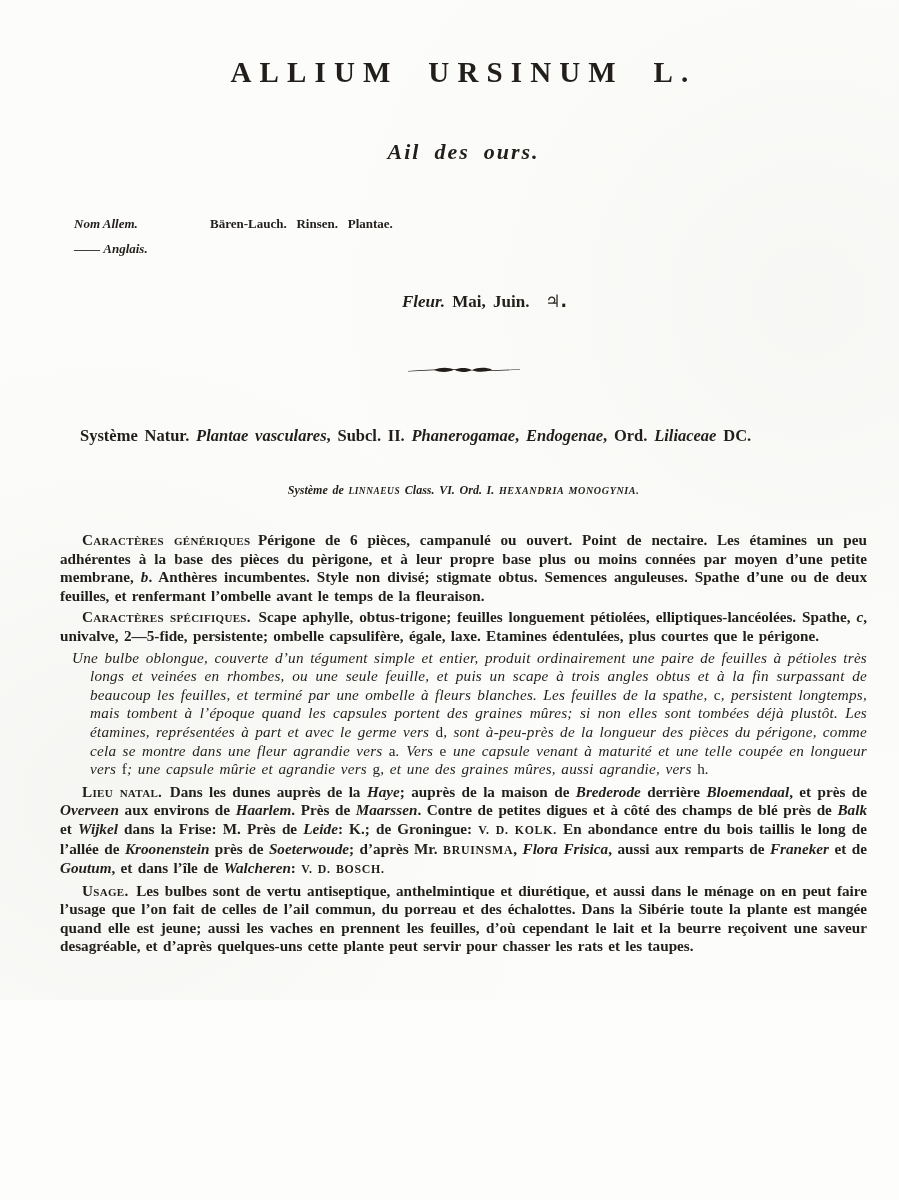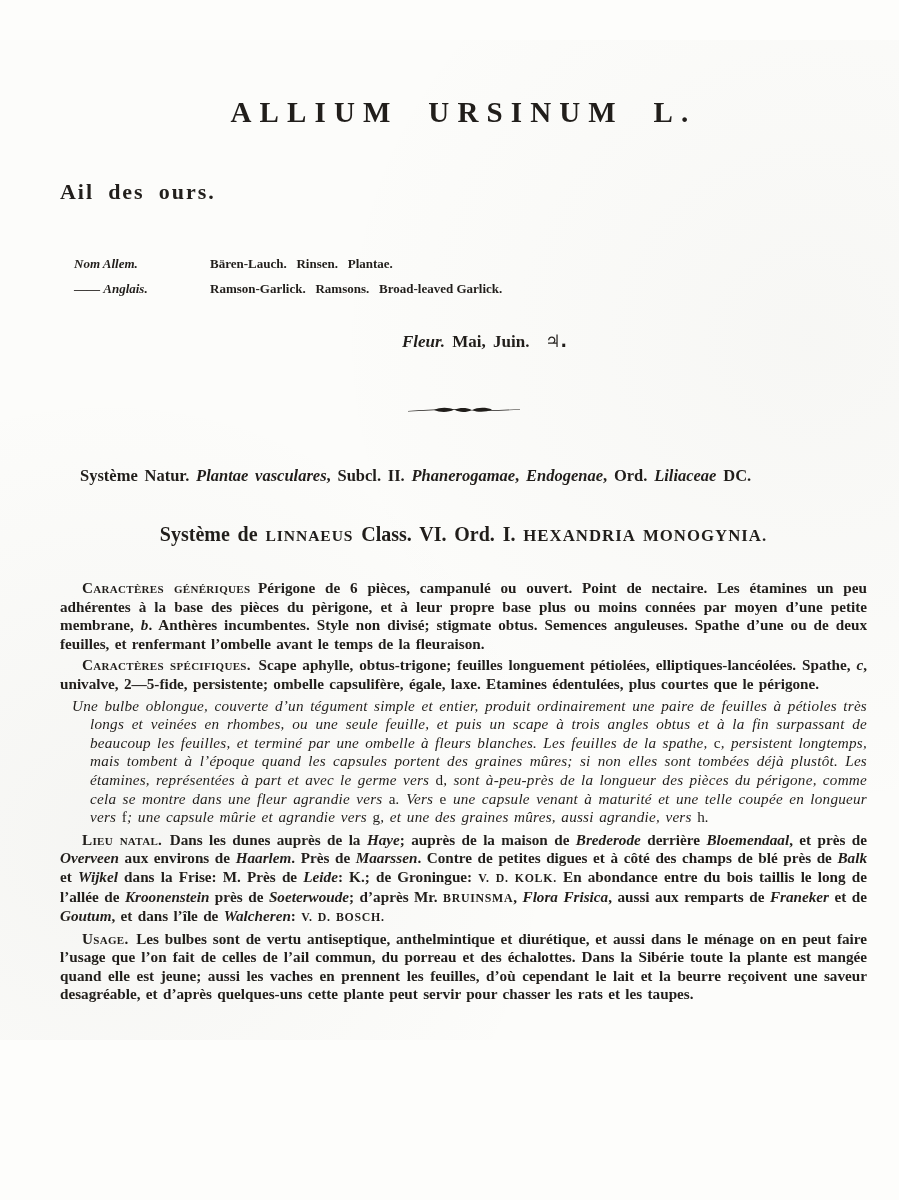--- a/index.html
+++ b/index.html
@@ -17,36 +17,36 @@
   }
   .page {
     box-sizing: border-box;
     width: 899px;
     height: 1000px;
     padding: 56px 32px 0 60px;
     background:
       radial-gradient(circle at 12% 80%, rgba(120,120,110,0.05), transparent 40%),
       radial-gradient(circle at 90% 30%, rgba(120,120,110,0.04), transparent 45%),
       #fcfcfa;
-    margin-top: 40px;
   }
   .main-title {
     margin: 0;
     text-align: center;
     font-size: 29px;
     font-weight: bold;
     letter-spacing: 0.28em;
     word-spacing: 0.5em;
     white-space: nowrap;
   }
   .species-subtitle {
     margin: 50px 0 0 0;
-    text-align: left;
+    text-align: center;
     font-size: 22px;
     font-weight: bold;
+    font-style: italic;
     letter-spacing: 0.09em;
     word-spacing: 0.3em;
   }
   .names {
     margin-top: 46px;
     font-size: 13px;
     font-weight: bold;
     line-height: 25px;
   }
   .name-row { display: flex; }
@@ -74,23 +74,24 @@
     padding-left: 20px;
     font-size: 16.5px;
     font-weight: bold;
     word-spacing: 0.16em;
     white-space: nowrap;
     font-family: Liberation Serif, serif;
   }
   .sys-linnaeus {
     margin: 37px 0 0 0;
     text-align: center;
-    font-size: 20px;
+    font-size: 12px;
     font-weight: bold;
     word-spacing: 0.14em;
+    font-style: italic;
   }
   .content { margin-top: 33px; }
   .para {
     margin: 0 0 3px 0;
     font-size: 15.2px;
     line-height: 18.6px;
     font-weight: bold;
     text-align: justify;
     text-indent: 22px;
     word-spacing: 1.5px;
@@ -119,21 +120,20 @@
 
   <h2 class="species-subtitle">Ail des ours.</h2>
 
   <div class="names">
     <div class="name-row">
       <span class="name-label"><span class="seg-i">Nom Allem.</span></span>
       <span class="name-value">Bären-Lauch.  Rinsen.  Plantae.</span>
     </div>
     <div class="name-row">
       <span class="name-label"><span class="seg-r">—— </span><span class="seg-i">Anglais.</span></span>
-      <span class="name-value">Ramson-Garlick.  Ramsons.  Broad-leaved Garlick.</span>
     </div>
   </div>
 
   <p class="fleur-line"><span class="seg-i">Fleur.</span><span class="seg-r"> Mai, Juin.  </span><span class="seg-sym">♃.</span></p>
 
   <svg class="ornament" width="112" height="12" viewBox="0 0 120 12" aria-hidden="true">
     <g fill="#211e1b">
       <path d="M0 7.1 C 22 5.4, 40 4.8, 60 5.6 C 82 6.4, 102 6.2, 120 4.9 L 120 5.5 C 102 6.9, 82 7.1, 60 6.3 C 40 5.5, 22 6.2, 0 7.6 Z"></path>
       <path d="M28 6.1 C 34 2.9, 44 3.0, 49 5.8 C 44 8.7, 34 8.9, 28 6.1 Z"></path>
       <path d="M50 5.8 C 55 3.1, 63 3.1, 68 5.9 C 63 8.8, 55 8.8, 50 5.8 Z"></path>

